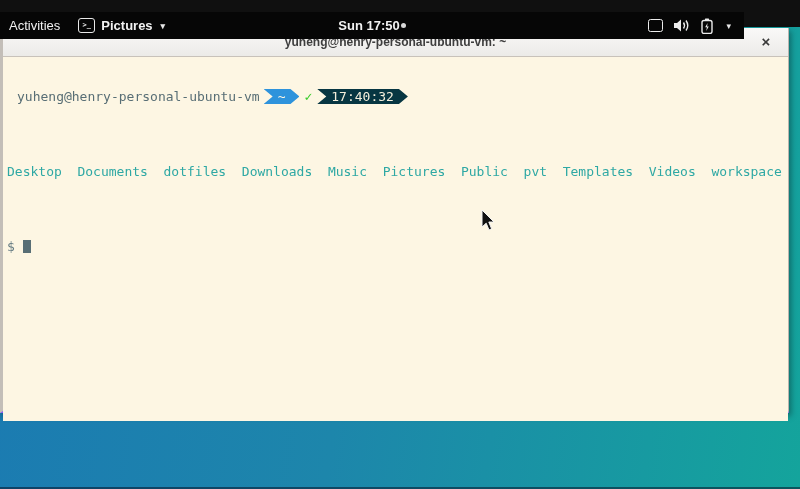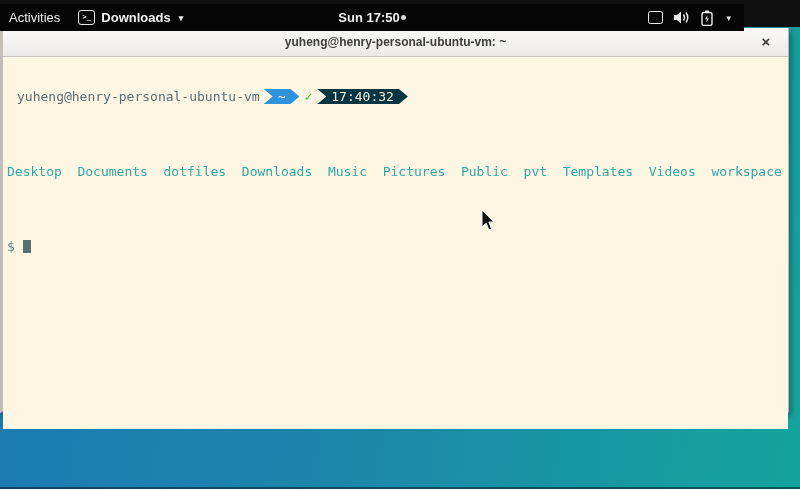--- a/index.html
+++ b/index.html
@@ -1,20 +1,20 @@
 <!DOCTYPE html>
 <html><head>
 <meta charset="utf-8">
 <style>
   html,body{margin:0;padding:0;}
   body{width:800px;height:489px;overflow:hidden;font-family:"Liberation Sans",sans-serif;}
   .screen{position:relative;width:800px;height:489px;background:#101010;}
 
   
-  .top-bar{position:absolute;left:0;top:4px;width:744px;height:27px;background:#060606;
+  .top-bar{position:absolute;left:0;top:12px;width:744px;height:27px;background:#060606;
     color:#f2f2f2;font-size:13px;display:flex;align-items:center;z-index:30;}
   .tb-item{display:flex;align-items:center;height:27px;padding:0 9px;cursor:default;}
   .tb-left{display:flex;align-items:center;}
   .app-menu{gap:6px;font-weight:bold;}
   .term-icon{width:15px;height:13px;border:1px solid #e8e8e8;border-radius:3px;
     display:inline-flex;align-items:center;justify-content:center;}
   .term-icon-glyph{font-family:"DejaVu Sans Mono",monospace;font-size:7px;line-height:7px;color:#e8e8e8;font-weight:bold;}
   .caret{font-size:9px;margin-left:2px;color:#e8e8e8;}
   .tb-center{position:absolute;left:0;right:0;display:flex;justify-content:center;pointer-events:none;}
   .tb-center .tb-item{pointer-events:auto;font-weight:bold;gap:1px;justify-content:space-between;}
@@ -35,21 +35,21 @@
     border-left:3px solid #c3beb8;border-right:1px solid #b9b4ae;border-bottom:2px solid #8b5cf6;
     box-shadow:2px 3px 6px rgba(0,0,0,0.35);box-sizing:border-box;background:#fdf6e3;}
   .titlebar{height:28px;background:linear-gradient(#faf9f8,#ecebe8);border-bottom:1px solid #c8c2ba;
     display:flex;align-items:center;justify-content:center;position:relative;}
   .title{font-size:12px;font-weight:bold;color:#3e3e3e;}
   .close{position:absolute;right:10px;top:0;height:28px;width:24px;border:none;background:transparent;
     font-size:15px;font-weight:bold;color:#3a3a3a;cursor:pointer;padding:0;line-height:28px;}
 
   
   .term-body{height:354px;background:#fdf6e3;font-family:"DejaVu Sans Mono","Liberation Mono",monospace;
-    font-size:13px;line-height:15px;padding:2px 0 16px 4px;white-space:pre;overflow:hidden;}
+    font-size:13px;line-height:15px;padding:2px 0 8px 4px;white-space:pre;overflow:hidden;}
   .line{height:15px;}
   .user{color:#586e75;margin-left:10px;}
   .pl-seg{display:inline-block;height:15px;line-height:15px;padding:0 14px;margin-left:4px;
     clip-path:polygon(0 0,calc(100% - 9px) 0,100% 50%,calc(100% - 9px) 100%,0 100%,9px 50%);}
   .pl-blue{background:#2e93dc;color:#fdf6e3;}
   .pl-dark{background:#073642;color:#f5efdc;}
   .check{color:#35cb28;font-weight:bold;margin-left:5px;margin-right:1px;}
   .dollar{color:#657b83;}
   .cmd{color:#859900;margin-left:8px;}
   .dirs{color:#2ea8a4;}
@@ -64,21 +64,21 @@
 
 <div class="screen">
 
   <div class="top-bar">
     <div class="tb-left">
       <div class="tb-item">Activities</div>
       <div class="tb-item app-menu">
         <span class="term-icon">
             <span class="term-icon-glyph">&gt;_</span>
           </span>
-        <span>Downloads</span>
+        <span>Pictures</span>
         <span class="caret">▾</span>
       </div>
     </div>
     <div class="tb-center">
       <div class="tb-item">
         <span>Sun 17:50</span>
         <span class="notif-dot"></span>
       </div>
     </div>
     <div class="tb-right">

